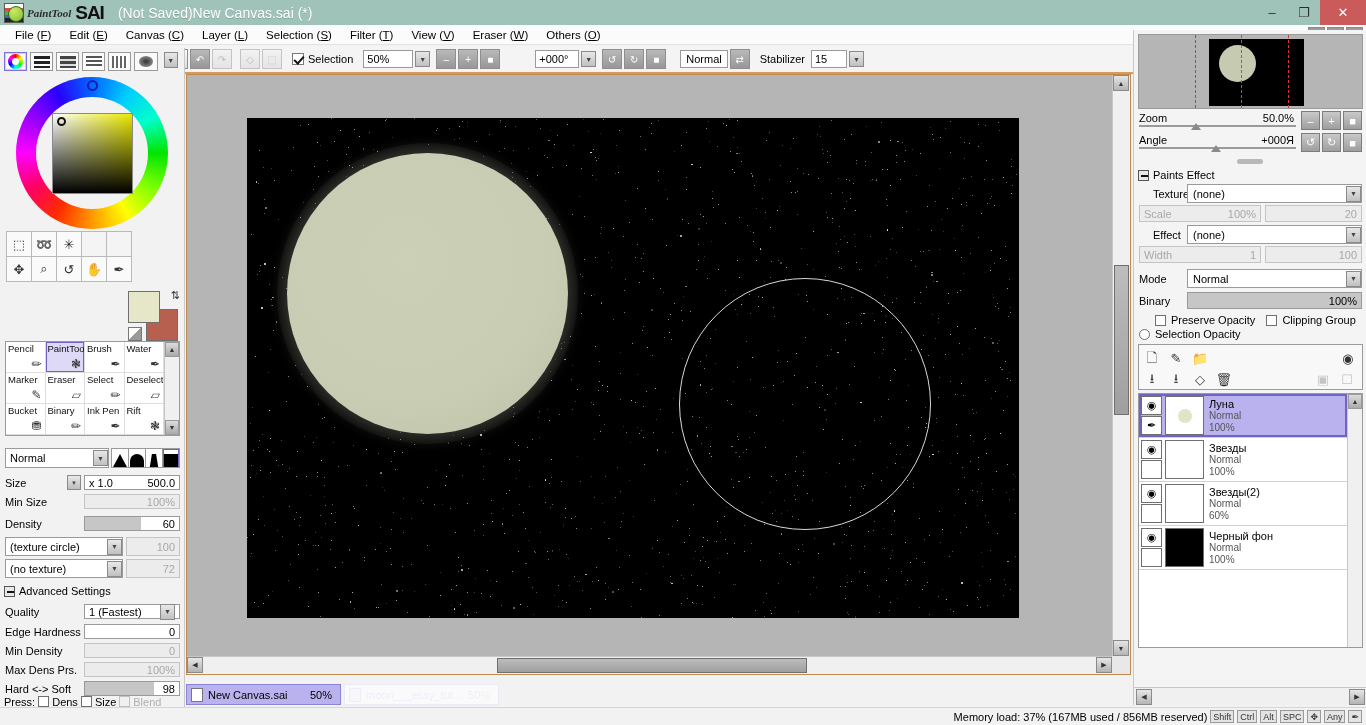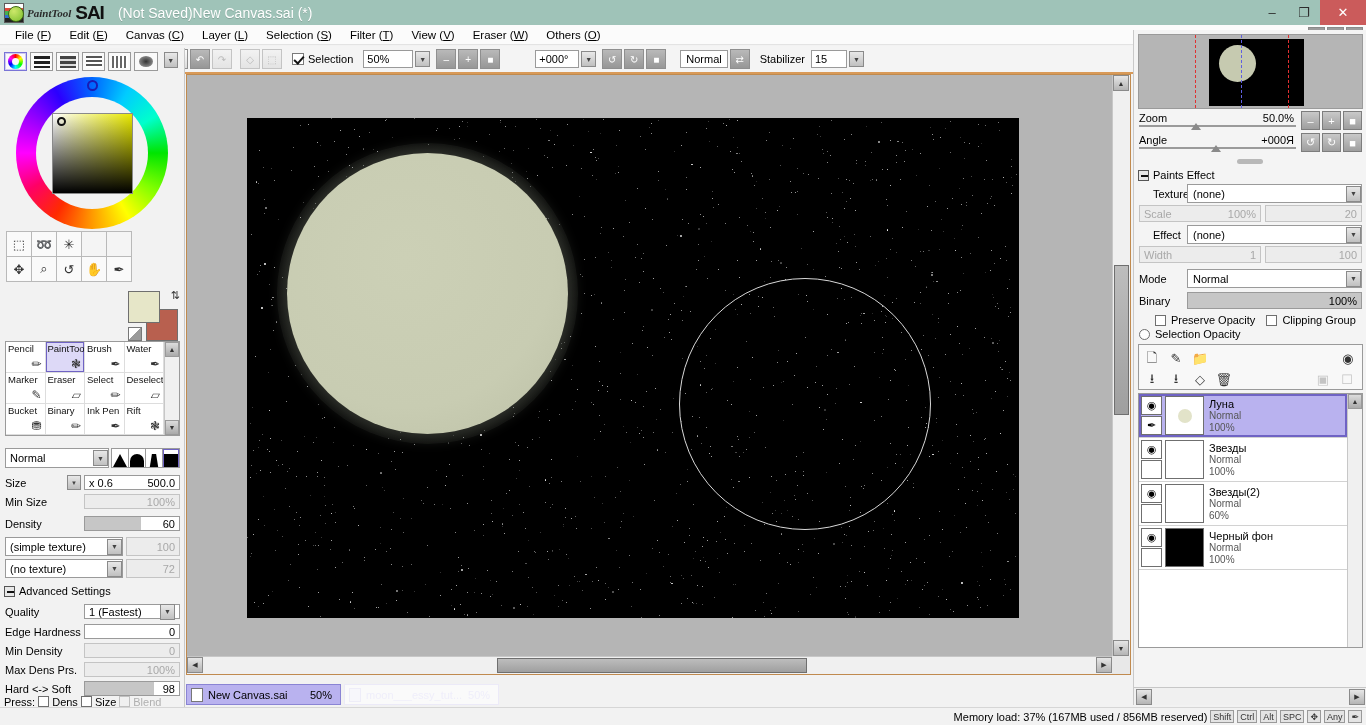--- a/index.html
+++ b/index.html
@@ -472,21 +472,21 @@
         <div class="shape sel">
             <div class="solid"></div>
           </div>
       </div>
     </div>
 
     <div class="prow" style="top:426px;">
       <span class="plabel">Size</span>
       <span class="smalldd">▼</span>
       <span class="pfield" style="justify-content:space-between;padding-left:4px;">
-        <span>x 0.6</span>
+        <span>x 1.0</span>
         <span>500.0</span>
       </span>
     </div>
 
     <div class="prow" style="top:445px;">
       <span class="plabel">Min Size</span>
       <span class="pfield dim" style="margin-left:17px;">
         <span>100%</span>
       </span>
     </div>
@@ -494,21 +494,21 @@
     <div class="prow" style="top:467px;">
       <span class="plabel">Density</span>
       <span class="pfield" style="margin-left:17px;">
         <span class="pfill" style="width:60%;"></span>
         <span class="pval">60</span>
       </span>
     </div>
 
     <div class="selectrow" style="top:489px;">
       <span class="selbox">
-        <span>(simple texture)</span>
+        <span>(texture circle)</span>
         <span class="ddbtn">▼</span>
       </span>
       <span class="selnum">100</span>
     </div>
 
     <div class="selectrow" style="top:511px;">
       <span class="selbox">
         <span>(no texture)</span>
         <span class="ddbtn">▼</span>
       </span>

